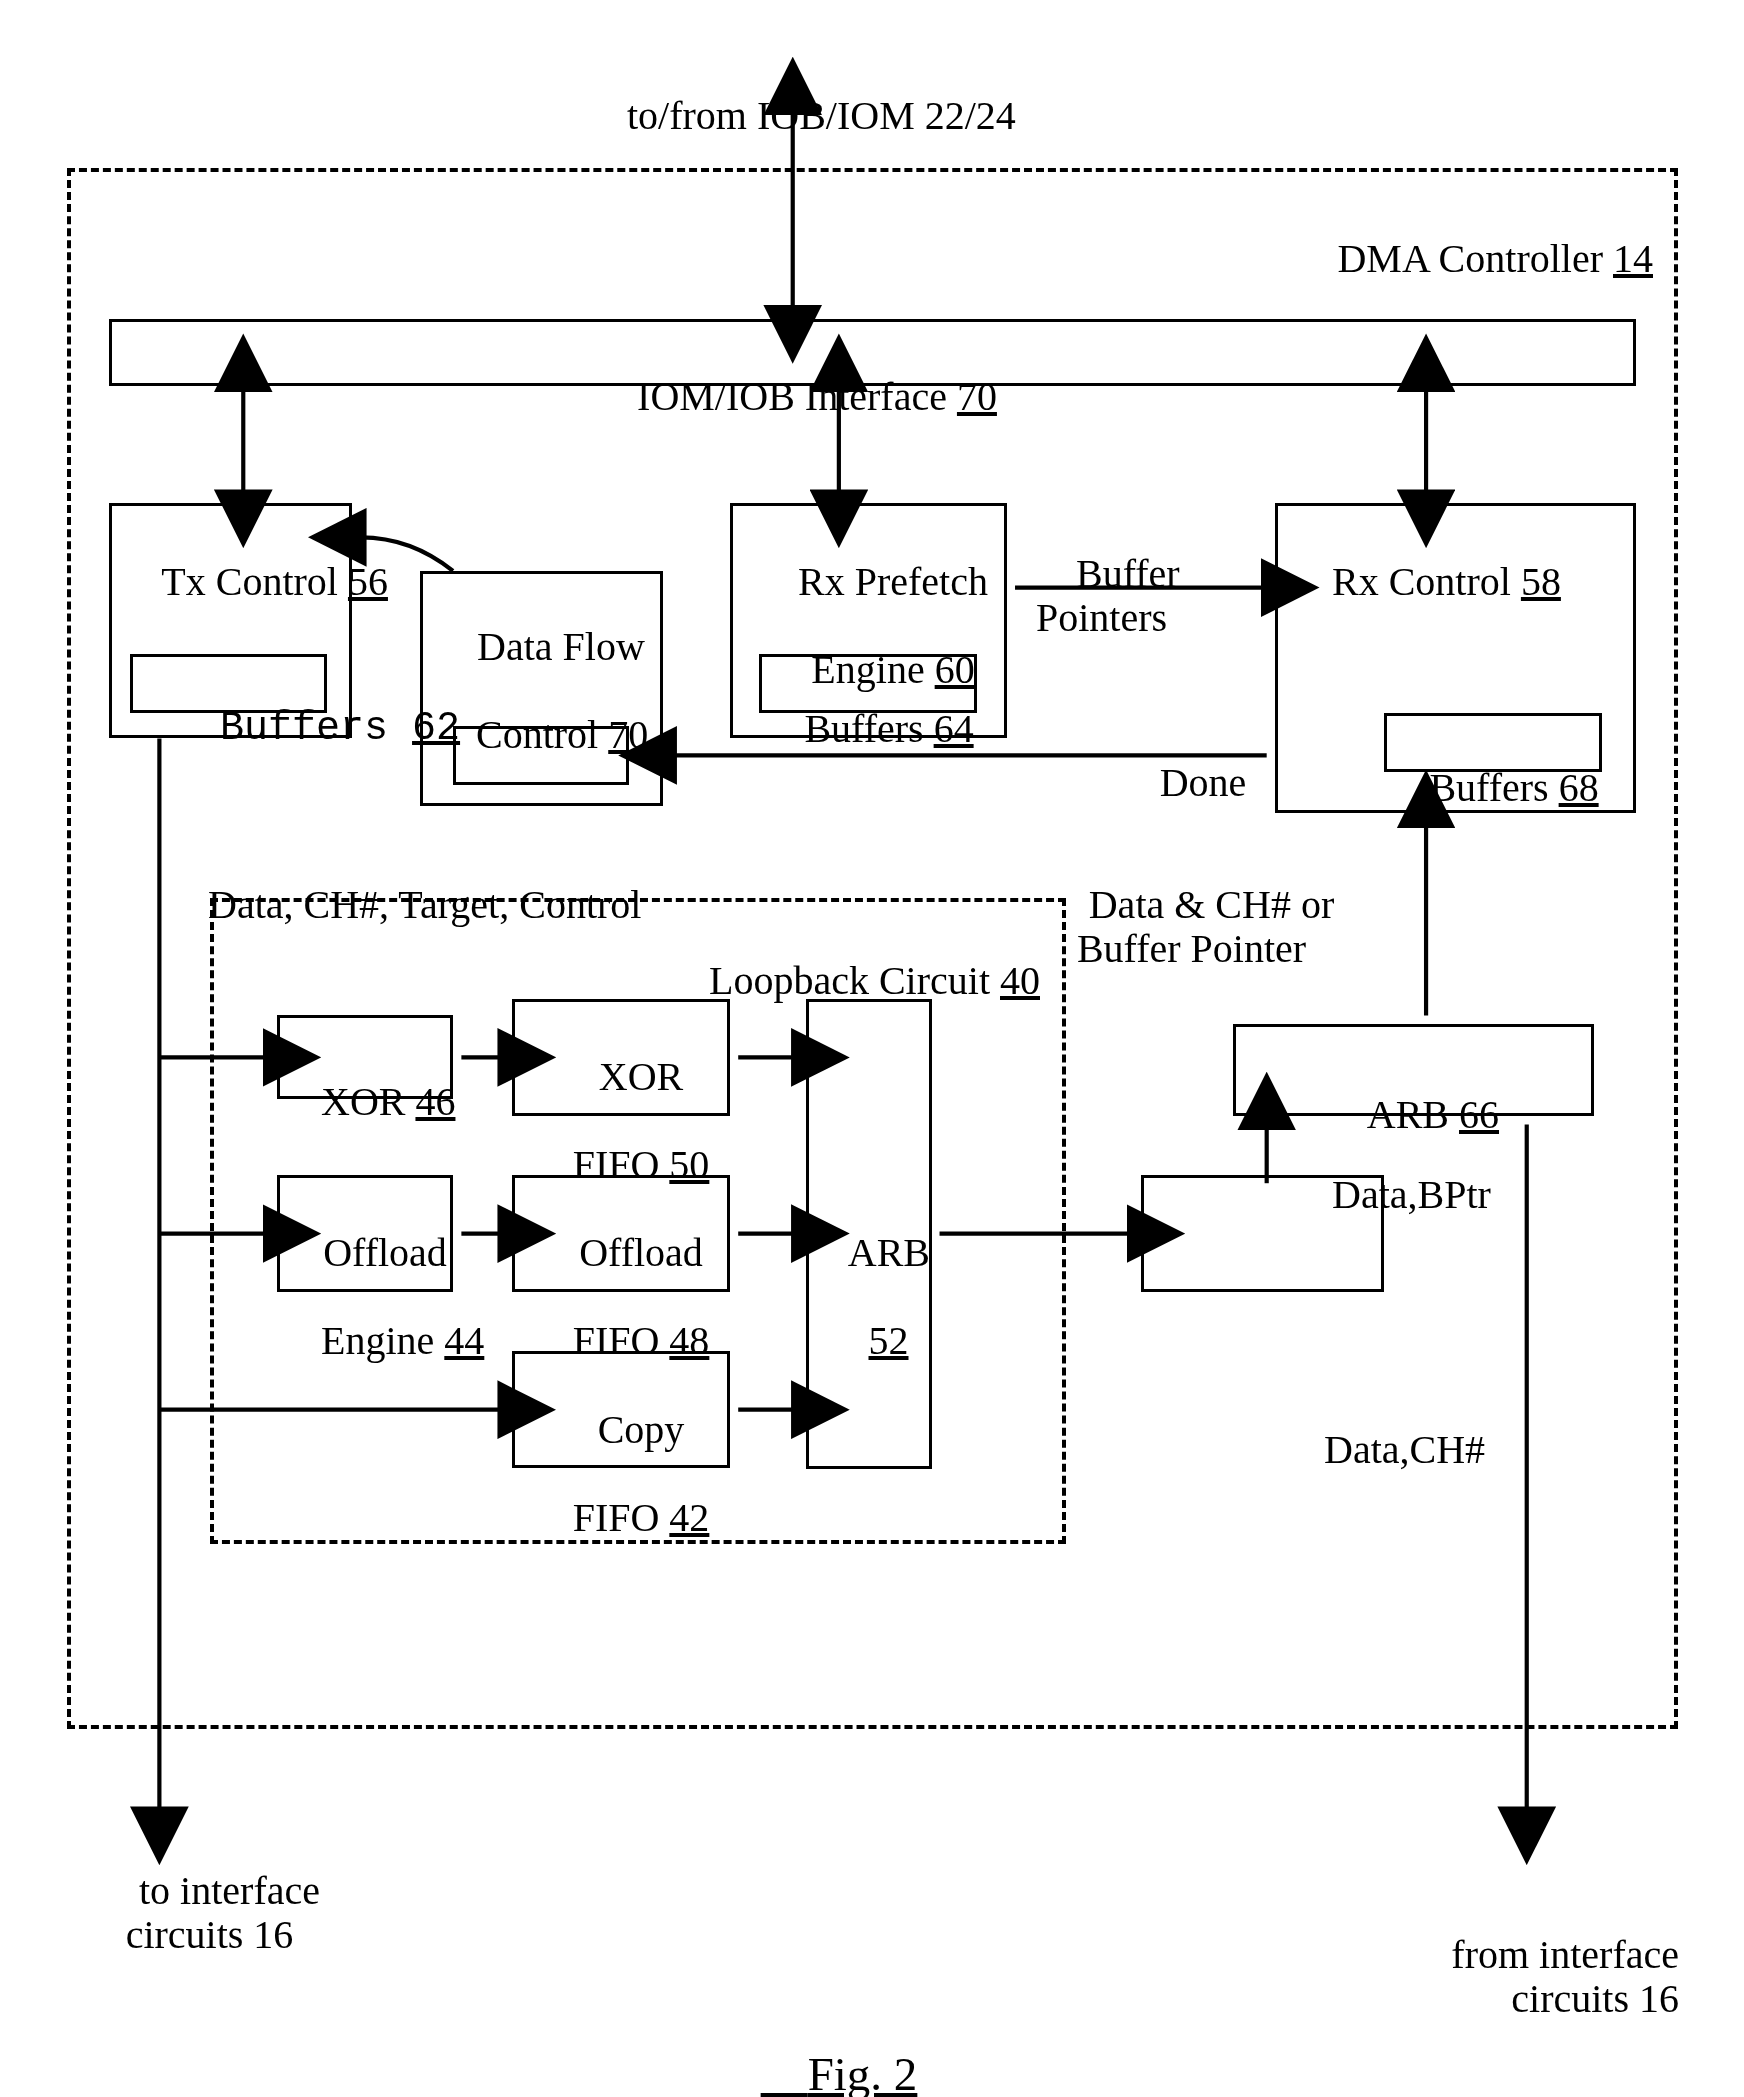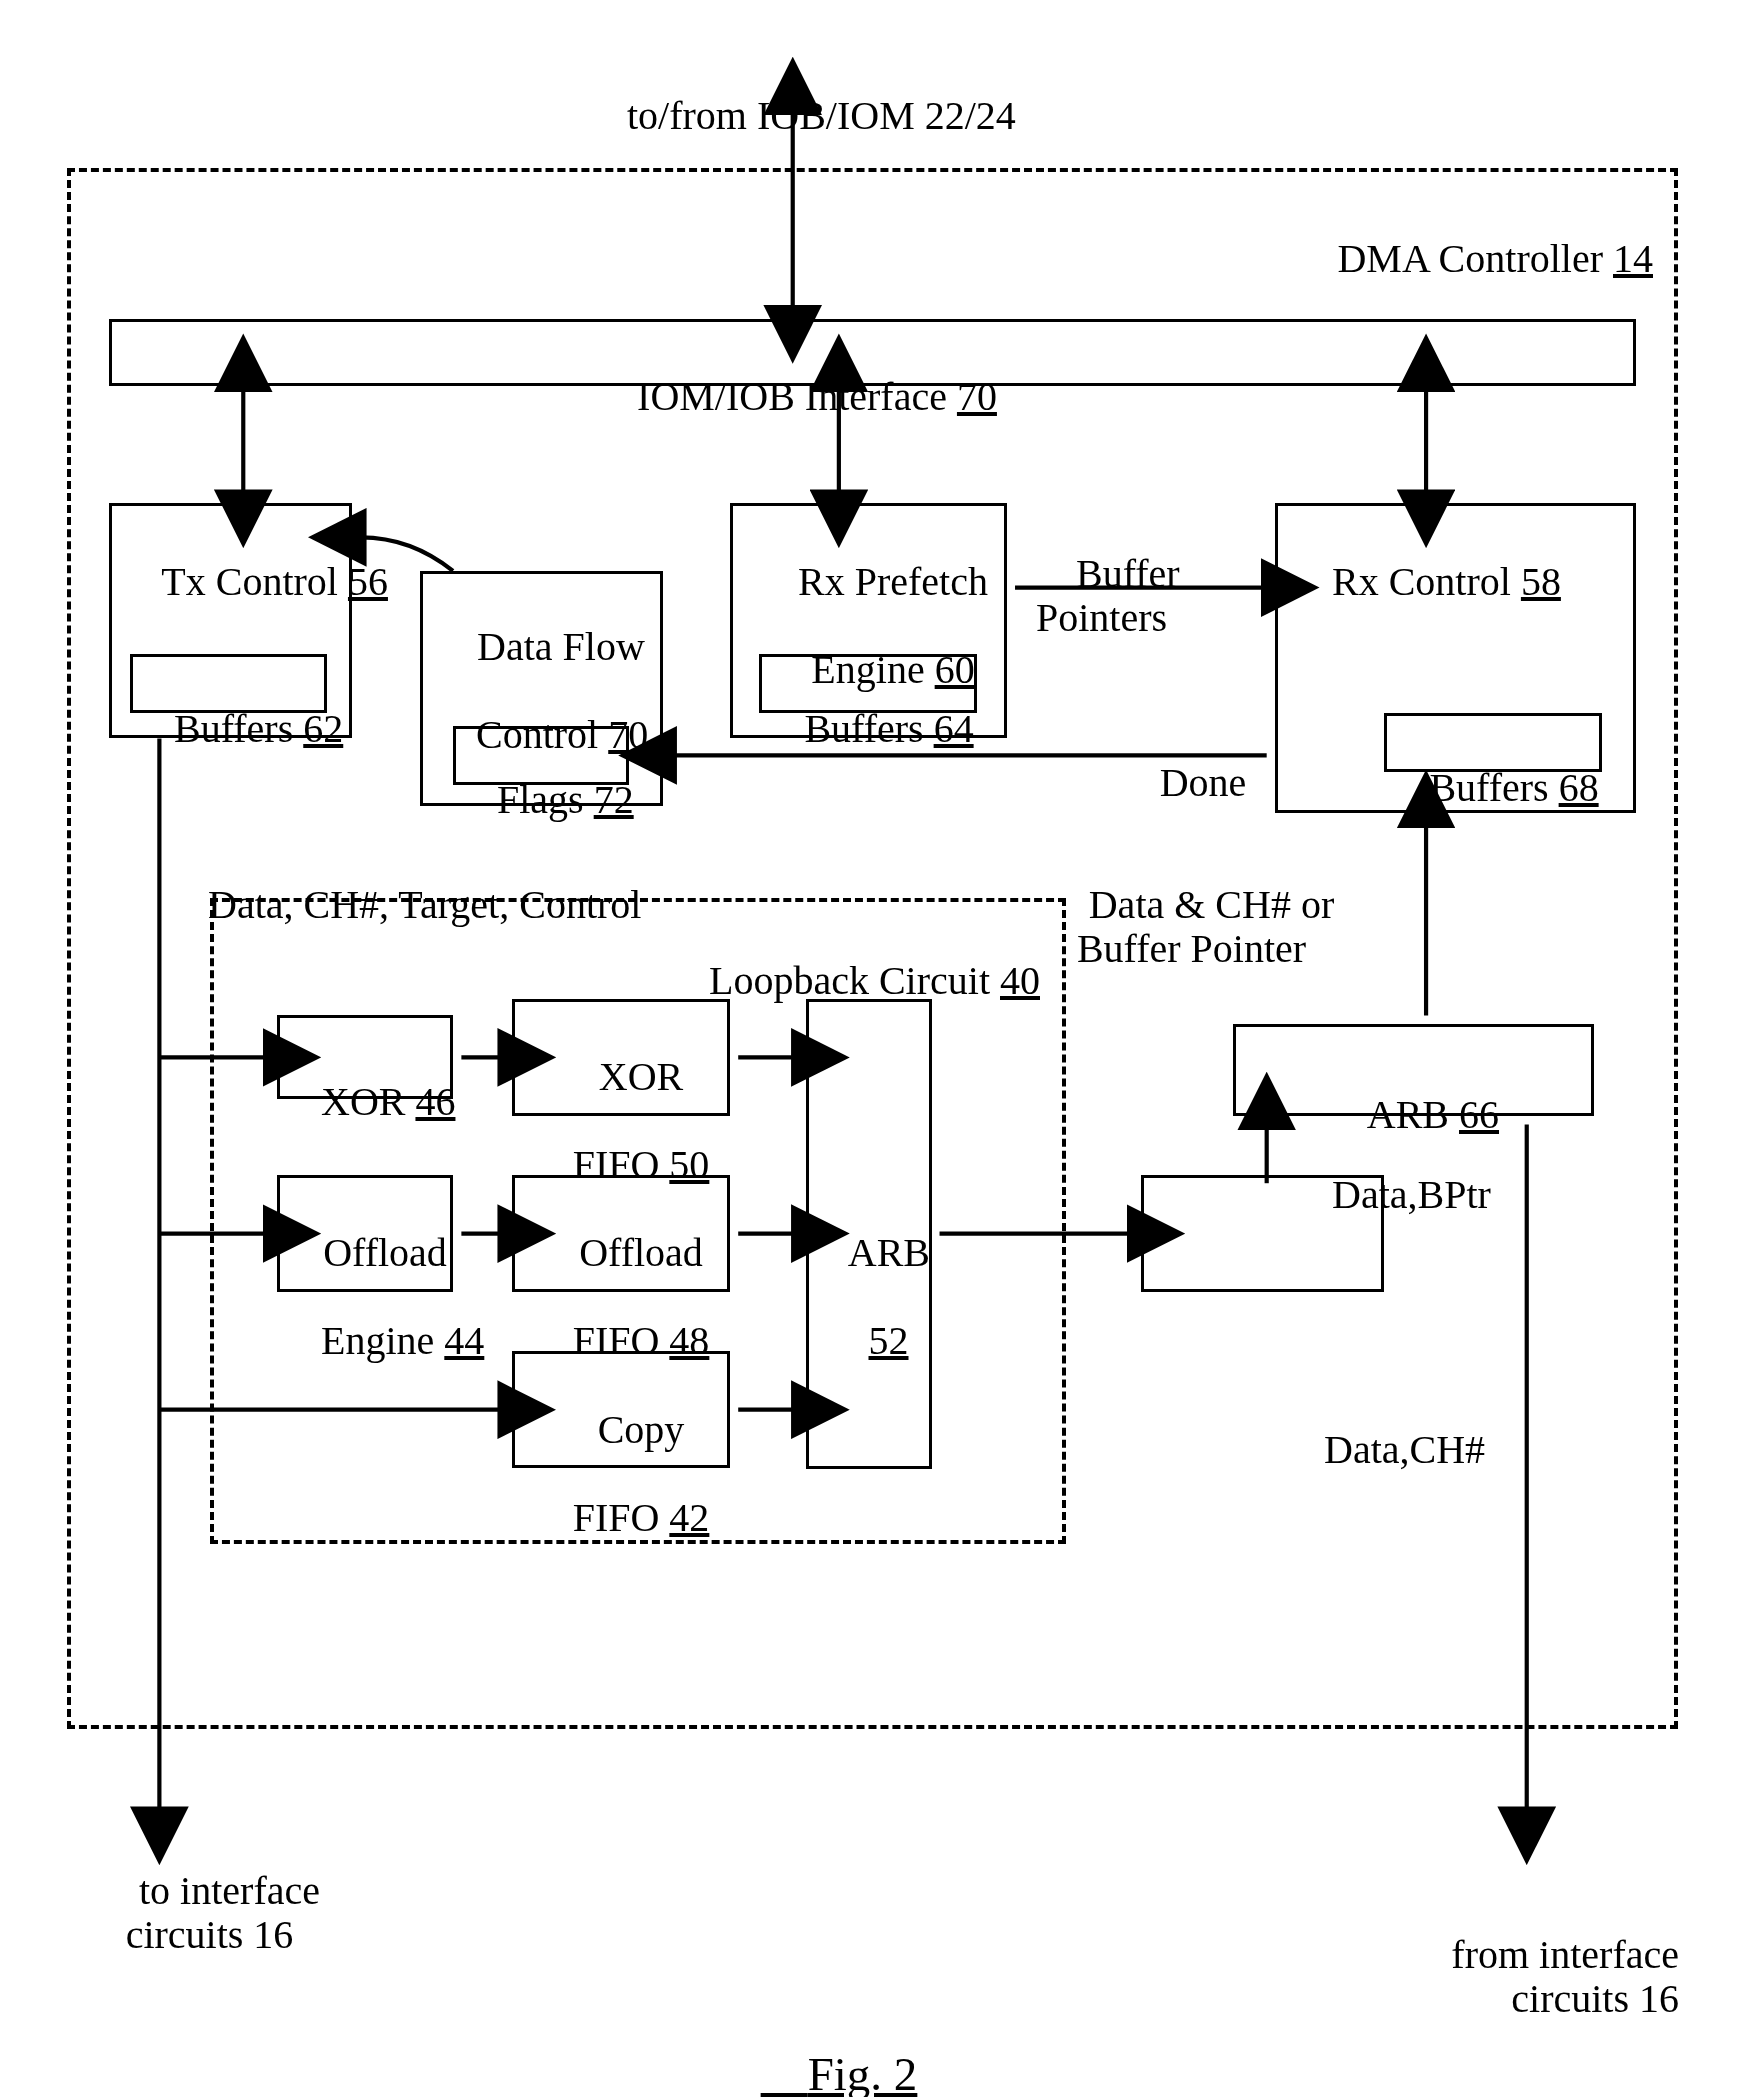--- a/index.html
+++ b/index.html
@@ -108,33 +108,30 @@
   <div class="box" style="left:109px; top:319px; width:1527px; height:67px;"></div>
   <div class="lbl" style="left:587px; top:331px; width:420px;">
     <span>IOM/IOB Interface </span><span class="ul">70</span>
   </div>
 
   <div class="box" style="left:109px; top:503px; width:243px; height:235px;"></div>
   <div class="lbl" style="left:122px; top:516px; width:227px; text-align:left;">
     <span>Tx Control </span><span class="ul">56</span>
   </div>
   <div class="box" style="left:130px; top:654px; width:197px; height:59px;"></div>
-  <div class="lbl" style="left:134px; top:663px; width:189px;">
+  <div class="lbl" style="left:124px; top:663px; width:189px;font-family:Liberation Mono, monospace;">
     <span>Buffers </span><span class="ul">62</span>
   </div>
 
   <div class="box" style="left:420px; top:571px; width:243px; height:235px;"></div>
   <div class="lbl" style="left:436px; top:581px; width:210px;">
     <span>Data Flow</span><br>
     <span>Control </span><span class="ul">70</span>
   </div>
   <div class="box" style="left:453px; top:726px; width:176px; height:59px;"></div>
-  <div class="lbl" style="left:457px; top:734px; width:168px;">
-    <span>Flags </span><span class="ul">72</span>
-  </div>
 
   <div class="box" style="left:730px; top:503px; width:277px; height:235px;"></div>
   <div class="lbl" style="left:747px; top:516px; width:252px;">
     <span>Rx Prefetch</span><br>
     <span>Engine </span><span class="ul">60</span>
   </div>
   <div class="box" style="left:759px; top:654px; width:218px; height:59px;"></div>
   <div class="lbl" style="left:764px; top:663px; width:210px;">
     <span>Buffers </span><span class="ul">64</span>
   </div>

